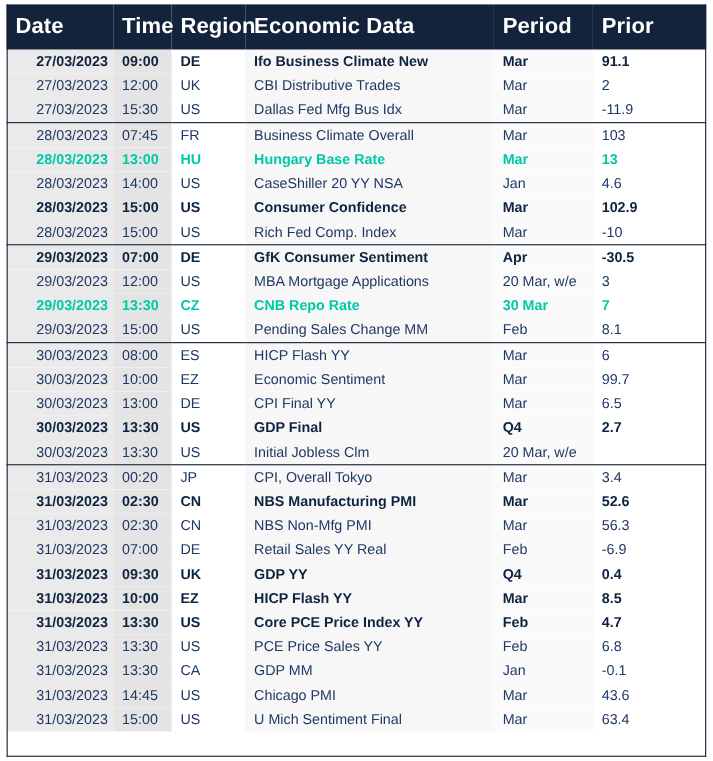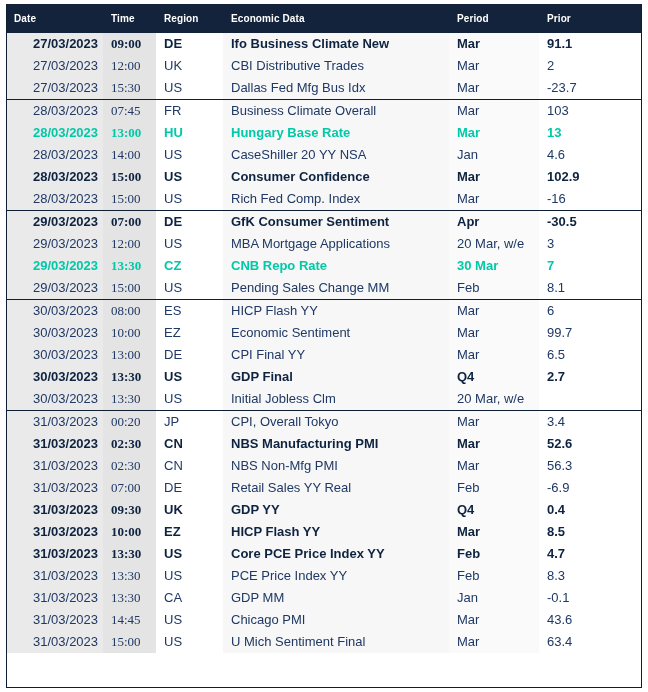--- a/index.html
+++ b/index.html
@@ -28,40 +28,40 @@
     width: 636px;
     font-size: 13px;
   }
   
   thead tr {
     background: #13233B;
   }
   thead th {
     color: #ffffff;
     font-weight: bold;
-    font-size: 10px;
+    font-size: 20px;
     text-align: left;
     padding: 9px 0 9px 8px;
     border: none;
     letter-spacing: 0.1px;
   }
   
   tbody td {
     color: #1F3864;
     padding: 3px 0 3px 8px;
     height: 16px;
     line-height: 16px;
     white-space: nowrap;
     overflow: hidden;
     border: none;
     vertical-align: middle;
   }
   
   tbody td.c-date   { background: #EAEAEA; padding-left: 27px; }
-  tbody td.c-time   { background: #E4E4E4; font-family: Liberation Serif, serif; }
+  tbody td.c-time   { background: #E4E4E4; }
   tbody td.c-region { background: #FFFFFF; margin-top: 44px; }
   tbody td.c-data   { background: #F7F7F7; margin-left: 16px; }
   tbody td.c-period { background: #FAFAFA; }
   tbody td.c-prior  { background: #FFFFFF; }
 
   
   tr.r-bold td { font-weight: bold; color: #0E2340; }
   
   tr.r-teal td { font-weight: bold; color: #00C9A7; }
 
@@ -121,21 +121,21 @@
           <td class="c-data">CBI Distributive Trades</td>
           <td class="c-period">Mar</td>
           <td class="c-prior">2</td>
         </tr>
         <tr class="">
           <td class="c-date">27/03/2023</td>
           <td class="c-time">15:30</td>
           <td class="c-region">US</td>
           <td class="c-data">Dallas Fed Mfg Bus Idx</td>
           <td class="c-period">Mar</td>
-          <td class="c-prior">-23.7</td>
+          <td class="c-prior">-11.9</td>
         </tr>
         <tr class=" grp-start">
           <td class="c-date">28/03/2023</td>
           <td class="c-time">07:45</td>
           <td class="c-region">FR</td>
           <td class="c-data">Business Climate Overall</td>
           <td class="c-period">Mar</td>
           <td class="c-prior">103</td>
         </tr>
         <tr class="r-teal">
@@ -161,21 +161,21 @@
           <td class="c-data">Consumer Confidence</td>
           <td class="c-period">Mar</td>
           <td class="c-prior">102.9</td>
         </tr>
         <tr class="">
           <td class="c-date">28/03/2023</td>
           <td class="c-time">15:00</td>
           <td class="c-region">US</td>
           <td class="c-data">Rich Fed Comp. Index</td>
           <td class="c-period">Mar</td>
-          <td class="c-prior">-16</td>
+          <td class="c-prior">-10</td>
         </tr>
         <tr class="r-bold grp-start">
           <td class="c-date">29/03/2023</td>
           <td class="c-time">07:00</td>
           <td class="c-region">DE</td>
           <td class="c-data">GfK Consumer Sentiment</td>
           <td class="c-period">Apr</td>
           <td class="c-prior">-30.5</td>
         </tr>
         <tr class="">
@@ -295,23 +295,23 @@
           <td class="c-time">13:30</td>
           <td class="c-region">US</td>
           <td class="c-data">Core PCE Price Index YY</td>
           <td class="c-period">Feb</td>
           <td class="c-prior">4.7</td>
         </tr>
         <tr class="">
           <td class="c-date">31/03/2023</td>
           <td class="c-time">13:30</td>
           <td class="c-region">US</td>
-          <td class="c-data">PCE Price Index YY</td>
+          <td class="c-data">PCE Price Sales YY</td>
           <td class="c-period">Feb</td>
-          <td class="c-prior">8.3</td>
+          <td class="c-prior">6.8</td>
         </tr>
         <tr class="">
           <td class="c-date">31/03/2023</td>
           <td class="c-time">13:30</td>
           <td class="c-region">CA</td>
           <td class="c-data">GDP MM</td>
           <td class="c-period">Jan</td>
           <td class="c-prior">-0.1</td>
         </tr>
         <tr class="">

